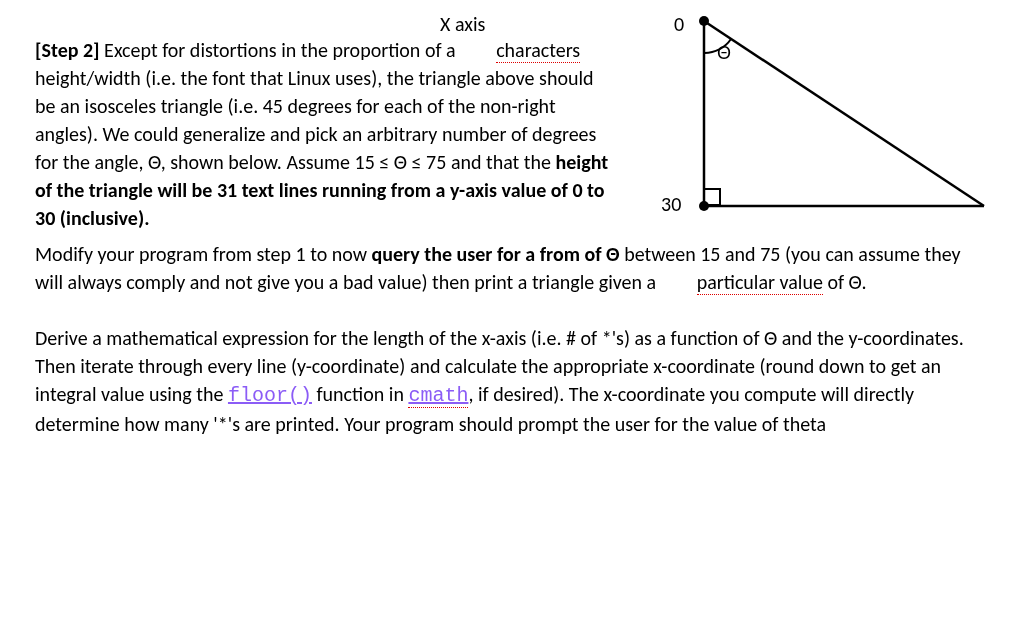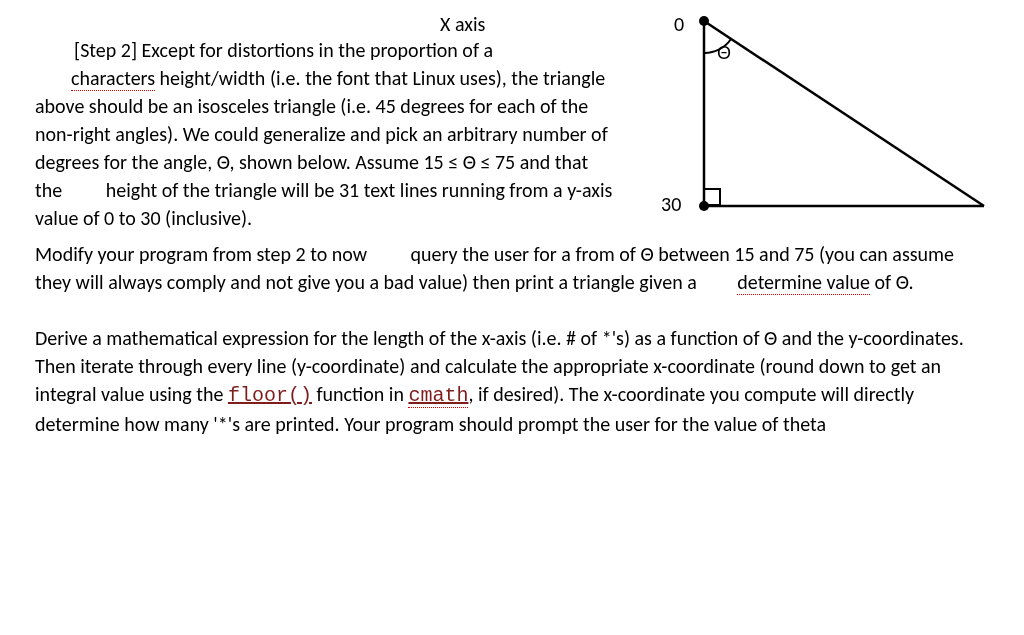--- a/index.html
+++ b/index.html
@@ -43,34 +43,33 @@
     .para {
       margin-top: 8px;
     }
     .para2 {
       margin-top: 28px;
     }
     .narrow-text {
       max-width: 580px;
     }
     .bold {
-      font-weight: normal;
-      margin-left: 39px;
+      font-weight: bold;
     }
     .underline-red {
       border-bottom: 1px dotted #d00;
       margin-left: 36px;
     }
     .dotted-blue {
       border-bottom: 1px dotted #d00;
       margin-top: 17px;
     }
     .code-link {
       font-family: "Courier New", monospace;
-      color: #7f1d1d;
+      color: #8b5cf6;
       text-decoration: underline;
     }
   </style>
 </head>
 <body>
 
 <div class="header-row">
   <span class="x-axis-label">X axis</span>
 </div>
 
@@ -99,20 +98,20 @@
     </svg>
   </div>
 
   <p class="para">
     <span class="narrow-text" style="display:block;">
       <span class="bold">[Step 2]</span><span> Except for distortions in the proportion of a </span><span class="underline-red">characters</span><span> height/width (i.e. the font that Linux uses), the triangle above should be an isosceles triangle (i.e. 45 degrees for each of the non-right angles).  We could generalize and pick an arbitrary number of degrees for the angle, Θ, shown below.  Assume 15 ≤ Θ ≤ 75 and that the </span><span class="bold">height of the triangle will be 31 text lines running from a y-axis value of 0 to 30 (inclusive).</span>
     </span>
   </p>
 
   <p class="para">
-    <span>Modify your program from step 2 to now </span><span class="bold">query the user for a from of Θ</span><span> between 15 and 75 (you can assume they will always comply and not give you a bad value) then print a triangle given a </span><span class="underline-red">determine value</span><span> of Θ.</span>
+    <span>Modify your program from step 1 to now </span><span class="bold">query the user for a from of Θ</span><span> between 15 and 75 (you can assume they will always comply and not give you a bad value) then print a triangle given a </span><span class="underline-red">particular value</span><span> of Θ.</span>
   </p>
 
   <p class="para2">
     <span>Derive a mathematical expression for the length of the x-axis (i.e. # of *'s) as a function of Θ and the y-coordinates.  Then iterate through every line (y-coordinate) and calculate the appropriate x-coordinate (round down to get an integral value using the </span><span class="code-link">floor()</span><span> function in </span><span class="code-link dotted-blue">cmath</span><span>, if desired).  The x-coordinate you compute will directly determine how many '*'s are printed.  Your program should prompt the user for the value of theta</span>
   </p>
 
 </div>
 
 </body></html>

